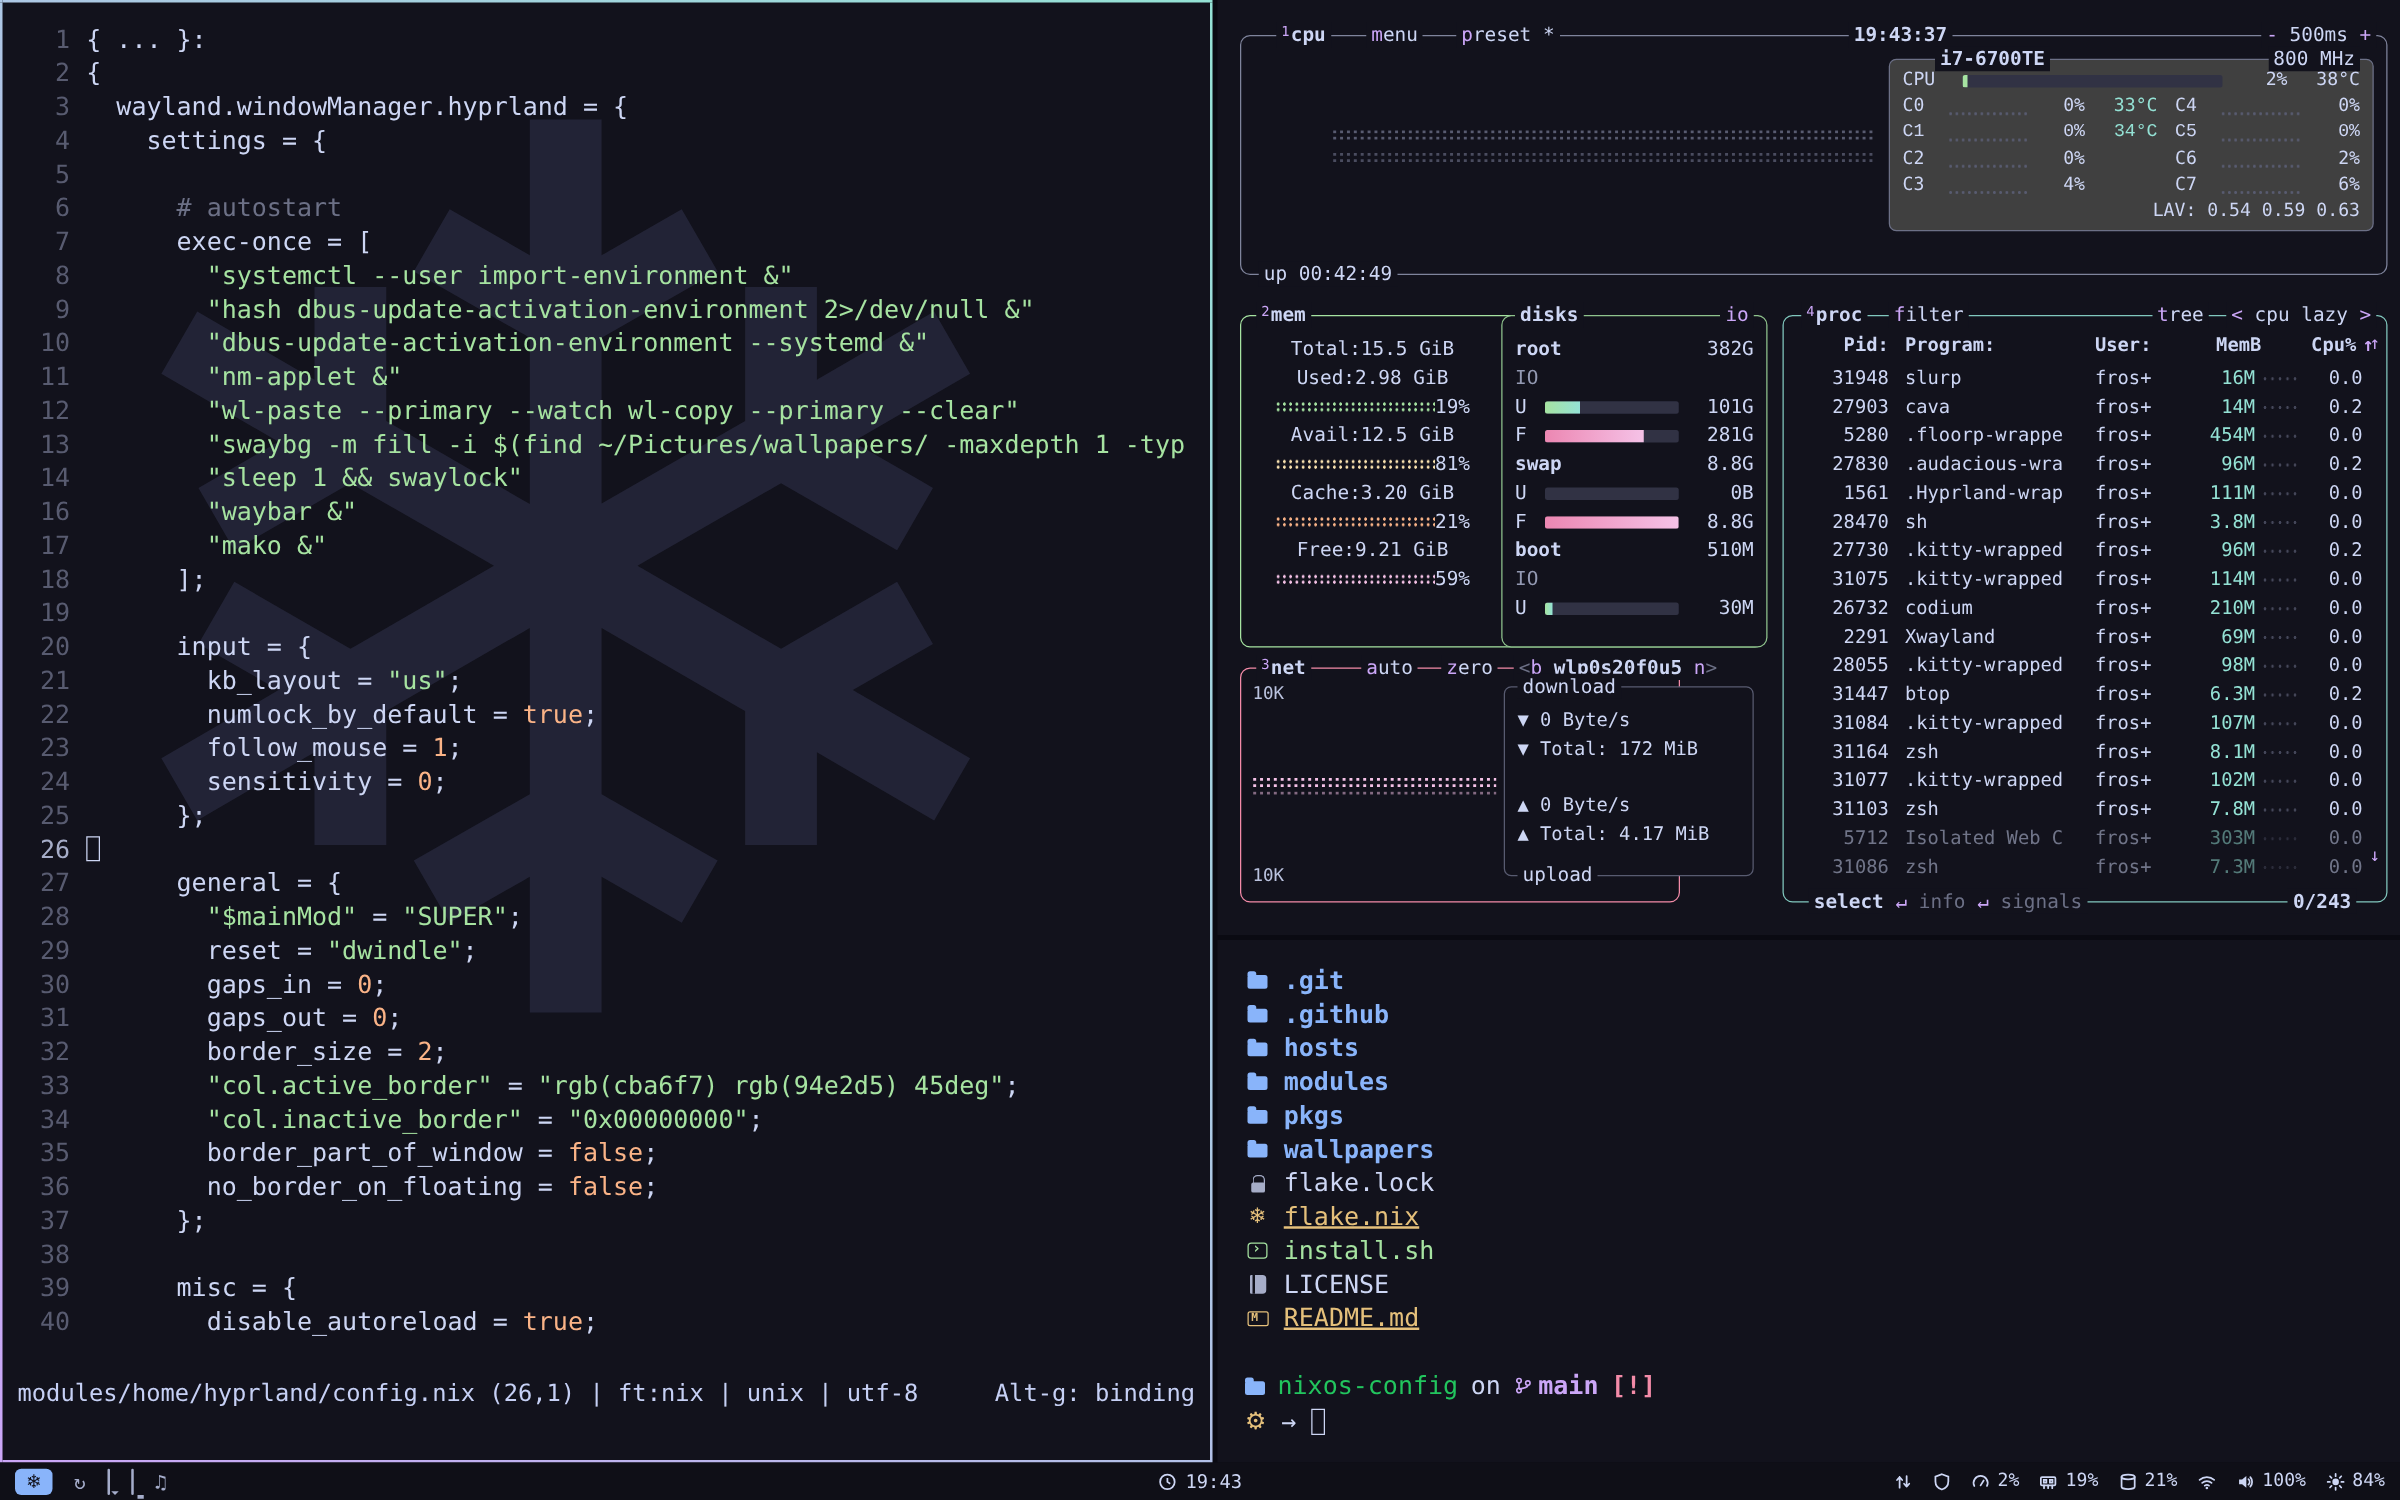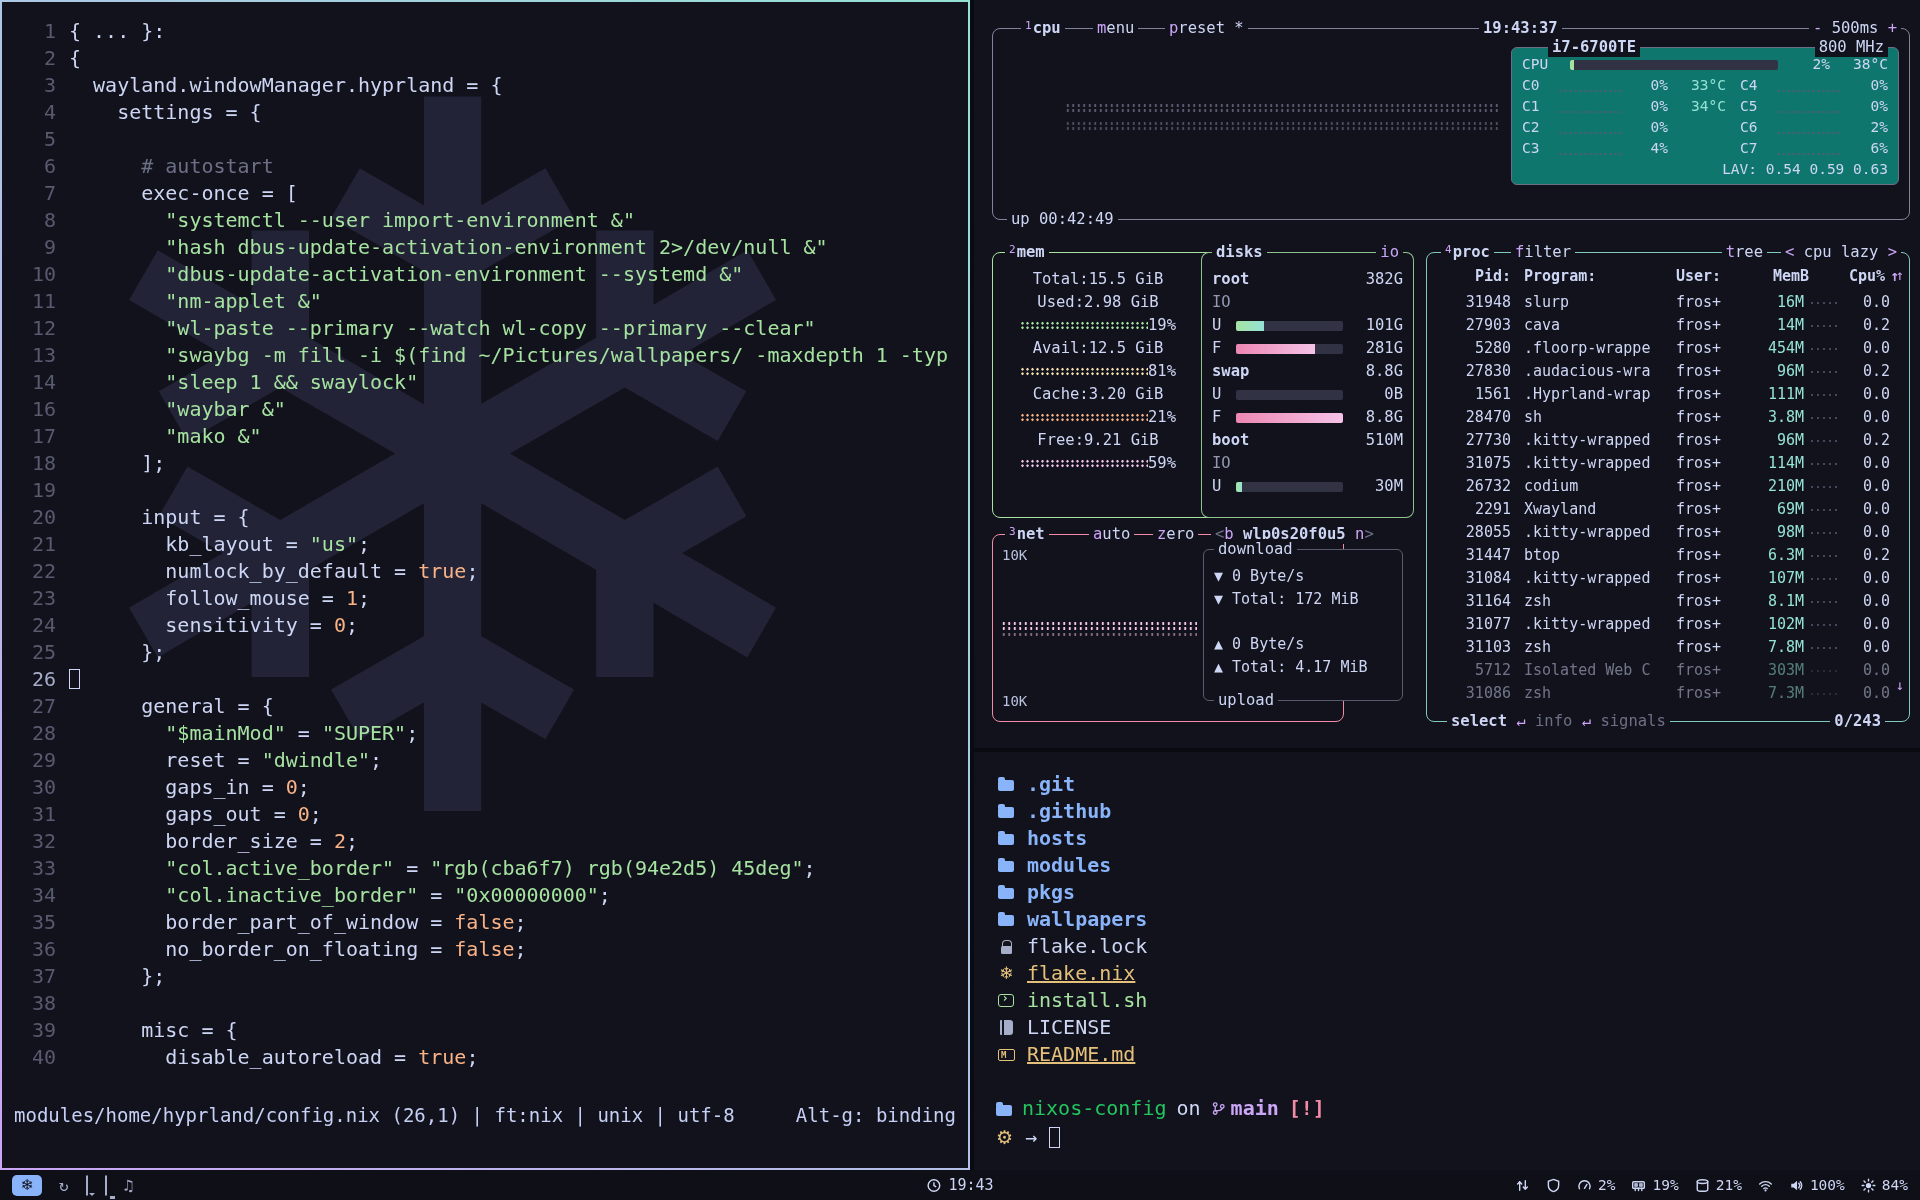--- a/index.html
+++ b/index.html
@@ -33,21 +33,21 @@
   .bt, .bb { position:absolute; background:#12121c; padding:0 4px; white-space:nowrap;
      line-height:20px; z-index:2; }
   .bt { top:-11px; } .bb { bottom:-10px; }
   .idx { color:#cba6f7; font-size:11px; vertical-align:top; position:relative; top:-2px; margin-right:1px; }
   .btl { font-weight:bold; color:#cdd6f4; }
   .hot { color:#cba6f7; } .gp { color:#6c7086; } .dimt { color:#6c7086;text-align:right; }
   .band { position:absolute; background-image:radial-gradient(circle,#585b70 1.1px,transparent 1.4px);
      background-size:5.5px 5px; }
   .box-cpu  { left:18px; top:28px;  width:918px; height:192px; border-color:#7f849c; }
   .cpu-info { position:absolute; left:518px; top:18px; width:388px; height:138px;
-     border:1px solid #6c7086; border-radius:6px; background:#0f766e; }
+     border:1px solid #6c7086; border-radius:6px; background:#404040; }
   .ci-row { position:absolute; left:10px; right:10px; height:21px; line-height:21px;
      display:flex; align-items:center; font-size:14.5px; }
   .meter { background:#313244; border-radius:2px; overflow:hidden; height:10px; flex:1; margin:0 8px; }
   .meter i { display:block; height:100%; }
   .fill-u { background:linear-gradient(90deg,#a6e3a1,#94e2d5); }
   .fill-f { background:linear-gradient(90deg,#ec87b2,#f5c2e7); }
   .fill-c { background:#a6e3a1; }
   .mini-dots { flex:1; height:4px; margin:0 6px; background-image:radial-gradient(circle,#585b70 1px,transparent 1.2px);
      background-size:5px 4px; background-repeat:repeat-x; align-self:center; margin-top:10px; }
   .box-mem  { left:18px; top:252px; width:420px; height:266px; border-color:#a6e3a1; }
@@ -334,21 +334,21 @@
       <div id="cpu-cores">
           <div class="ci-row" style="top: 27px;">
             <span style="width:30px">C0</span>
             <span class="mini-dots"></span>
             <span style="width:40px;text-align:right">0%</span>
             <span style="width:58px;text-align:right;color:#94e2d5">33°C</span>
             <span style="width:30px;margin-left:14px">C4</span>
             <span class="mini-dots"></span>
             <span style="width:42px;text-align:right">0%</span>
           </div>
-          <div class="ci-row" style="top: 48px;">
+          <div class="ci-row" style="top: 48px; font-family: Liberation Mono, monospace;">
             <span style="width:30px">C1</span>
             <span class="mini-dots"></span>
             <span style="width:40px;text-align:right">0%</span>
             <span style="width:58px;text-align:right;color:#94e2d5">34°C</span>
             <span style="width:30px;margin-left:14px">C5</span>
             <span class="mini-dots"></span>
             <span style="width:42px;text-align:right">0%</span>
           </div>
           <div class="ci-row" style="top: 69px;">
             <span style="width:30px">C2</span>

